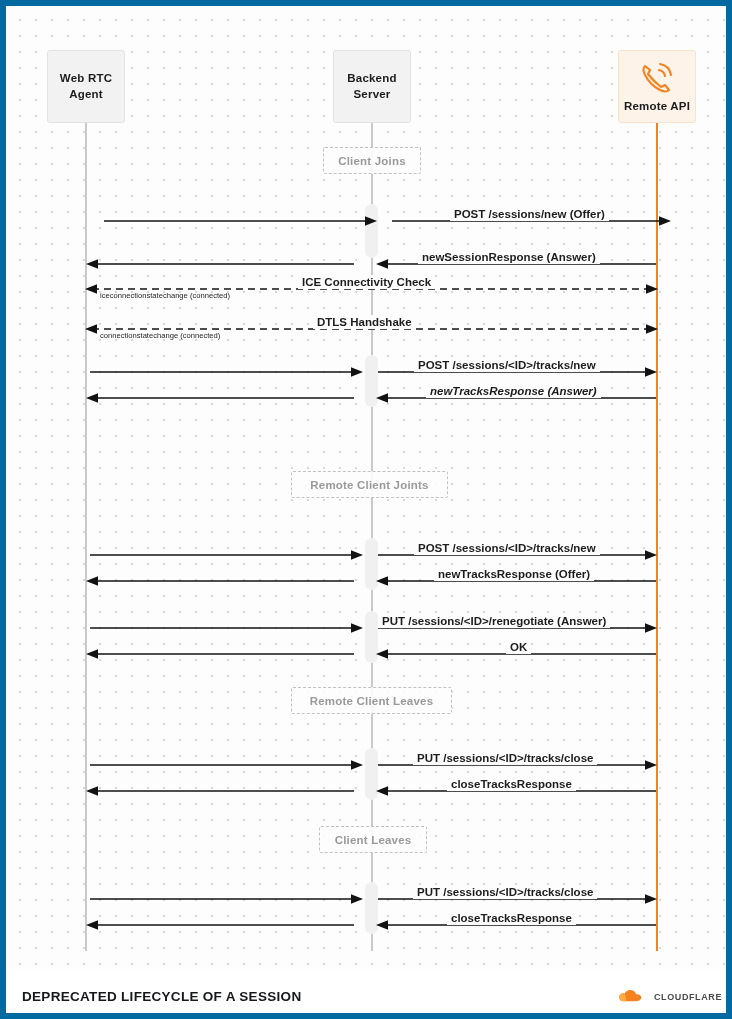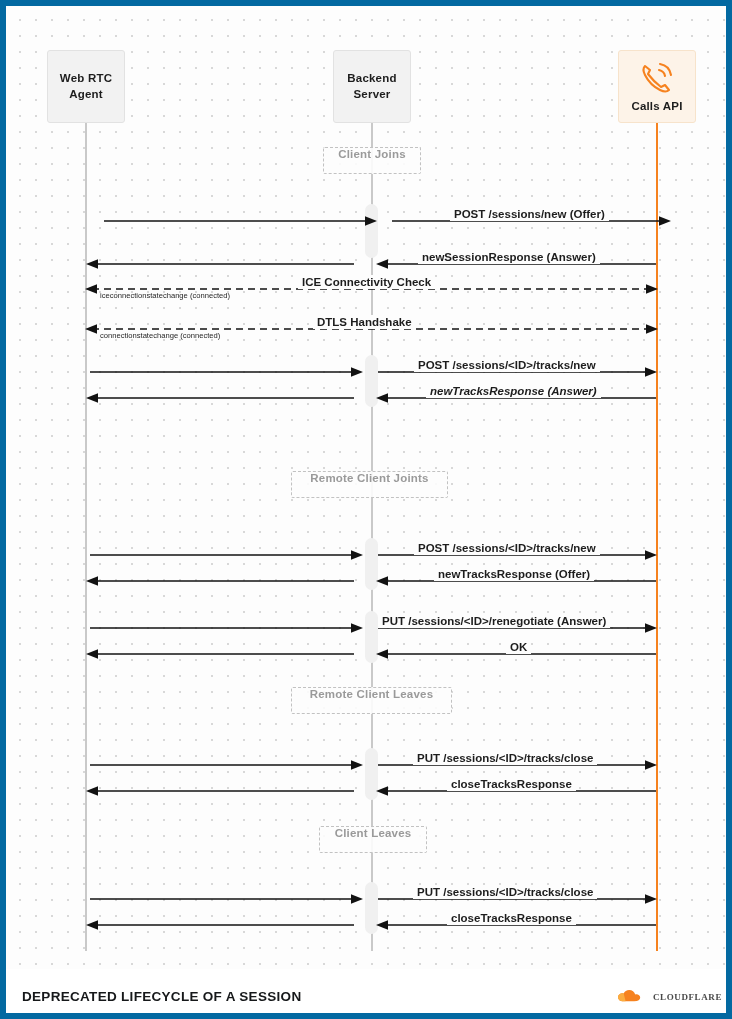--- a/index.html
+++ b/index.html
@@ -75,20 +75,21 @@
   
   .phase-label {
     position: absolute;
     box-sizing: border-box;
     border: 1.5px dashed #c2c2c2;
     background: rgba(253,253,253,0.9);
     color: #9a9a9a;
     font-size: 11.5px;
     font-weight: bold;
     display: flex;
+    align-items: center;
     justify-content: center;
     letter-spacing: .2px;
     border-radius: 2px;
   }
   
   .msg {
     position: absolute;
     height: 20px;
   }
   .msg svg {
@@ -132,21 +133,20 @@
   #footer-title {
     font-size: 13.5px;
     font-weight: bold;
     color: #16181a;
     letter-spacing: .3px;
   }
   #brand {
     display: flex;
     align-items: center;
     gap: 12px;
-    font-family: Liberation Serif, serif;
   }
   #brand-name {
     font-size: 9px;
     font-weight: bold;
     color: #4a4a4a;
     letter-spacing: .6px;
   }
 </style>
 </head>
 <body>
@@ -177,21 +177,21 @@
     </div>
 
     <div class="actor-box actor-orange" style="left:612px; top:44px; width:78px; height:73px; justify-content:flex-start; padding-top:10px;">
       <span style="display:block; height:36px;">
         <svg width="36" height="34" viewBox="0 0 36 34" fill="none" xmlns="http://www.w3.org/2000/svg">
           <path d="M6 5 C4 7 4 10 6 14 C9 20 15 26 21 29 C25 31 28 31 30 29 L26 24 L22 26 C18 23 12 17 9 13 L11 9 Z" stroke="#f6821f" stroke-width="2.1" stroke-linejoin="round" stroke-linecap="round" fill="none"></path>
           <path d="M21 3 C27 4 31 8 32 14" stroke="#f6821f" stroke-width="2.1" stroke-linecap="round" fill="none"></path>
           <path d="M20 9 C23 9.7 25.5 12 26 15" stroke="#f6821f" stroke-width="2.1" stroke-linecap="round" fill="none"></path>
         </svg>
       </span>
-      <span style="margin-top:2px;">Calls API</span>
+      <span style="margin-top:2px;">Remote API</span>
     </div>
 
     <div class="phase-label" style="left:317px; top:141px; width:98px; height:27px;">
       <span>Client Joins</span>
     </div>
     <div class="phase-label" style="left:285px; top:465px; width:157px; height:27px;">
       <span>Remote Client Joints</span>
     </div>
     <div class="phase-label" style="left:285px; top:681px; width:161px; height:27px;">
       <span>Remote Client Leaves</span>

